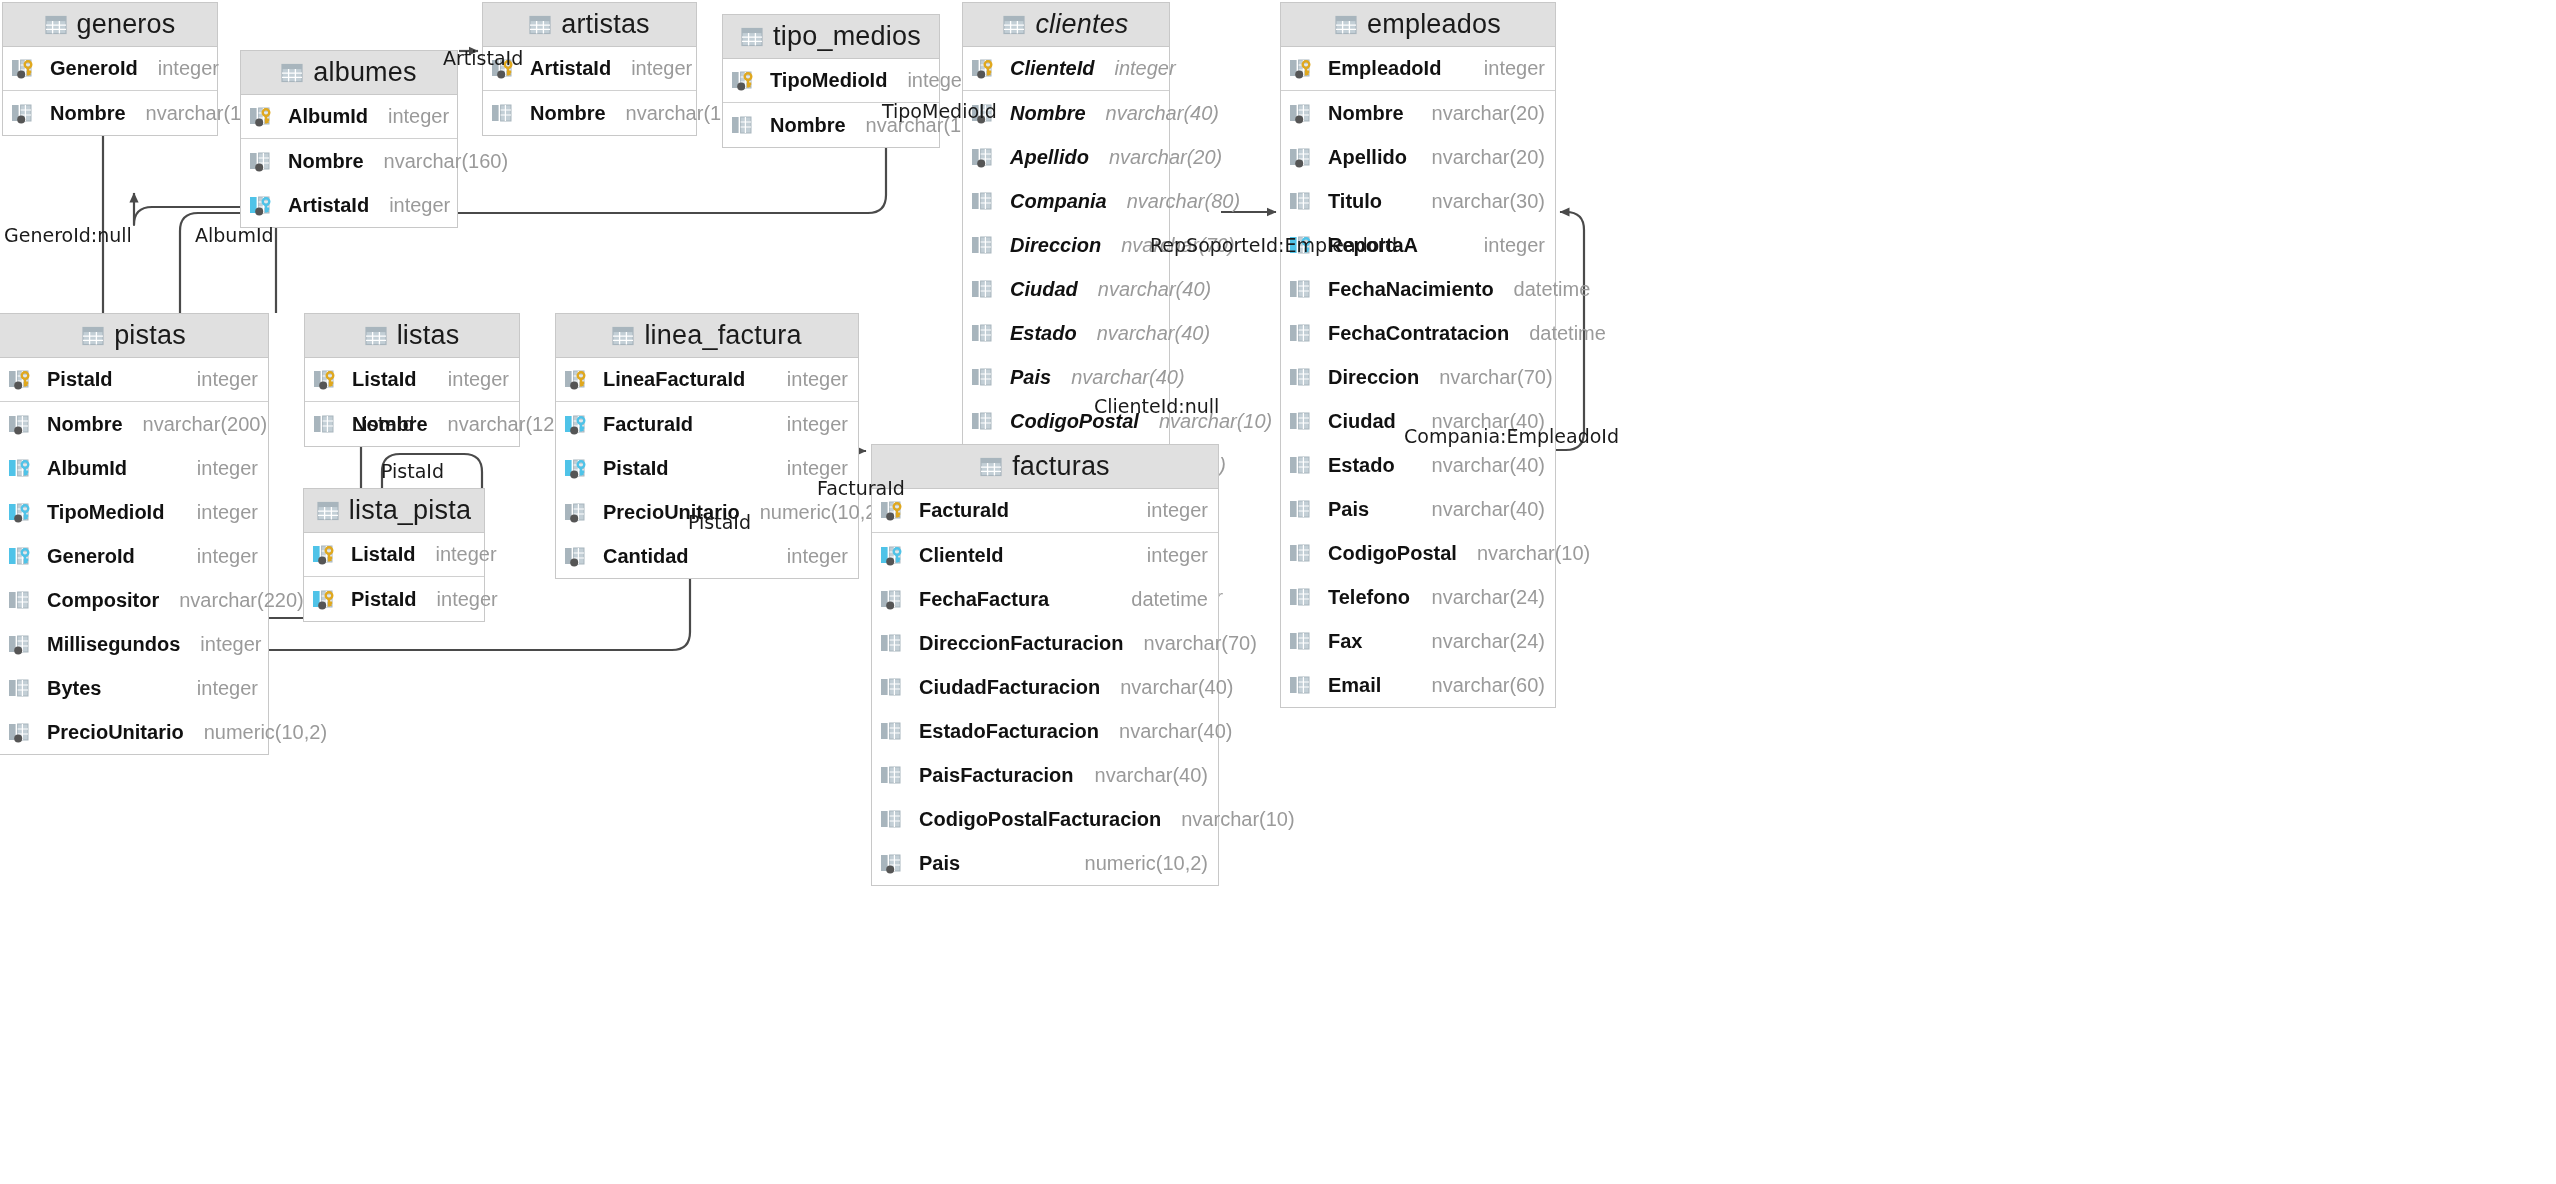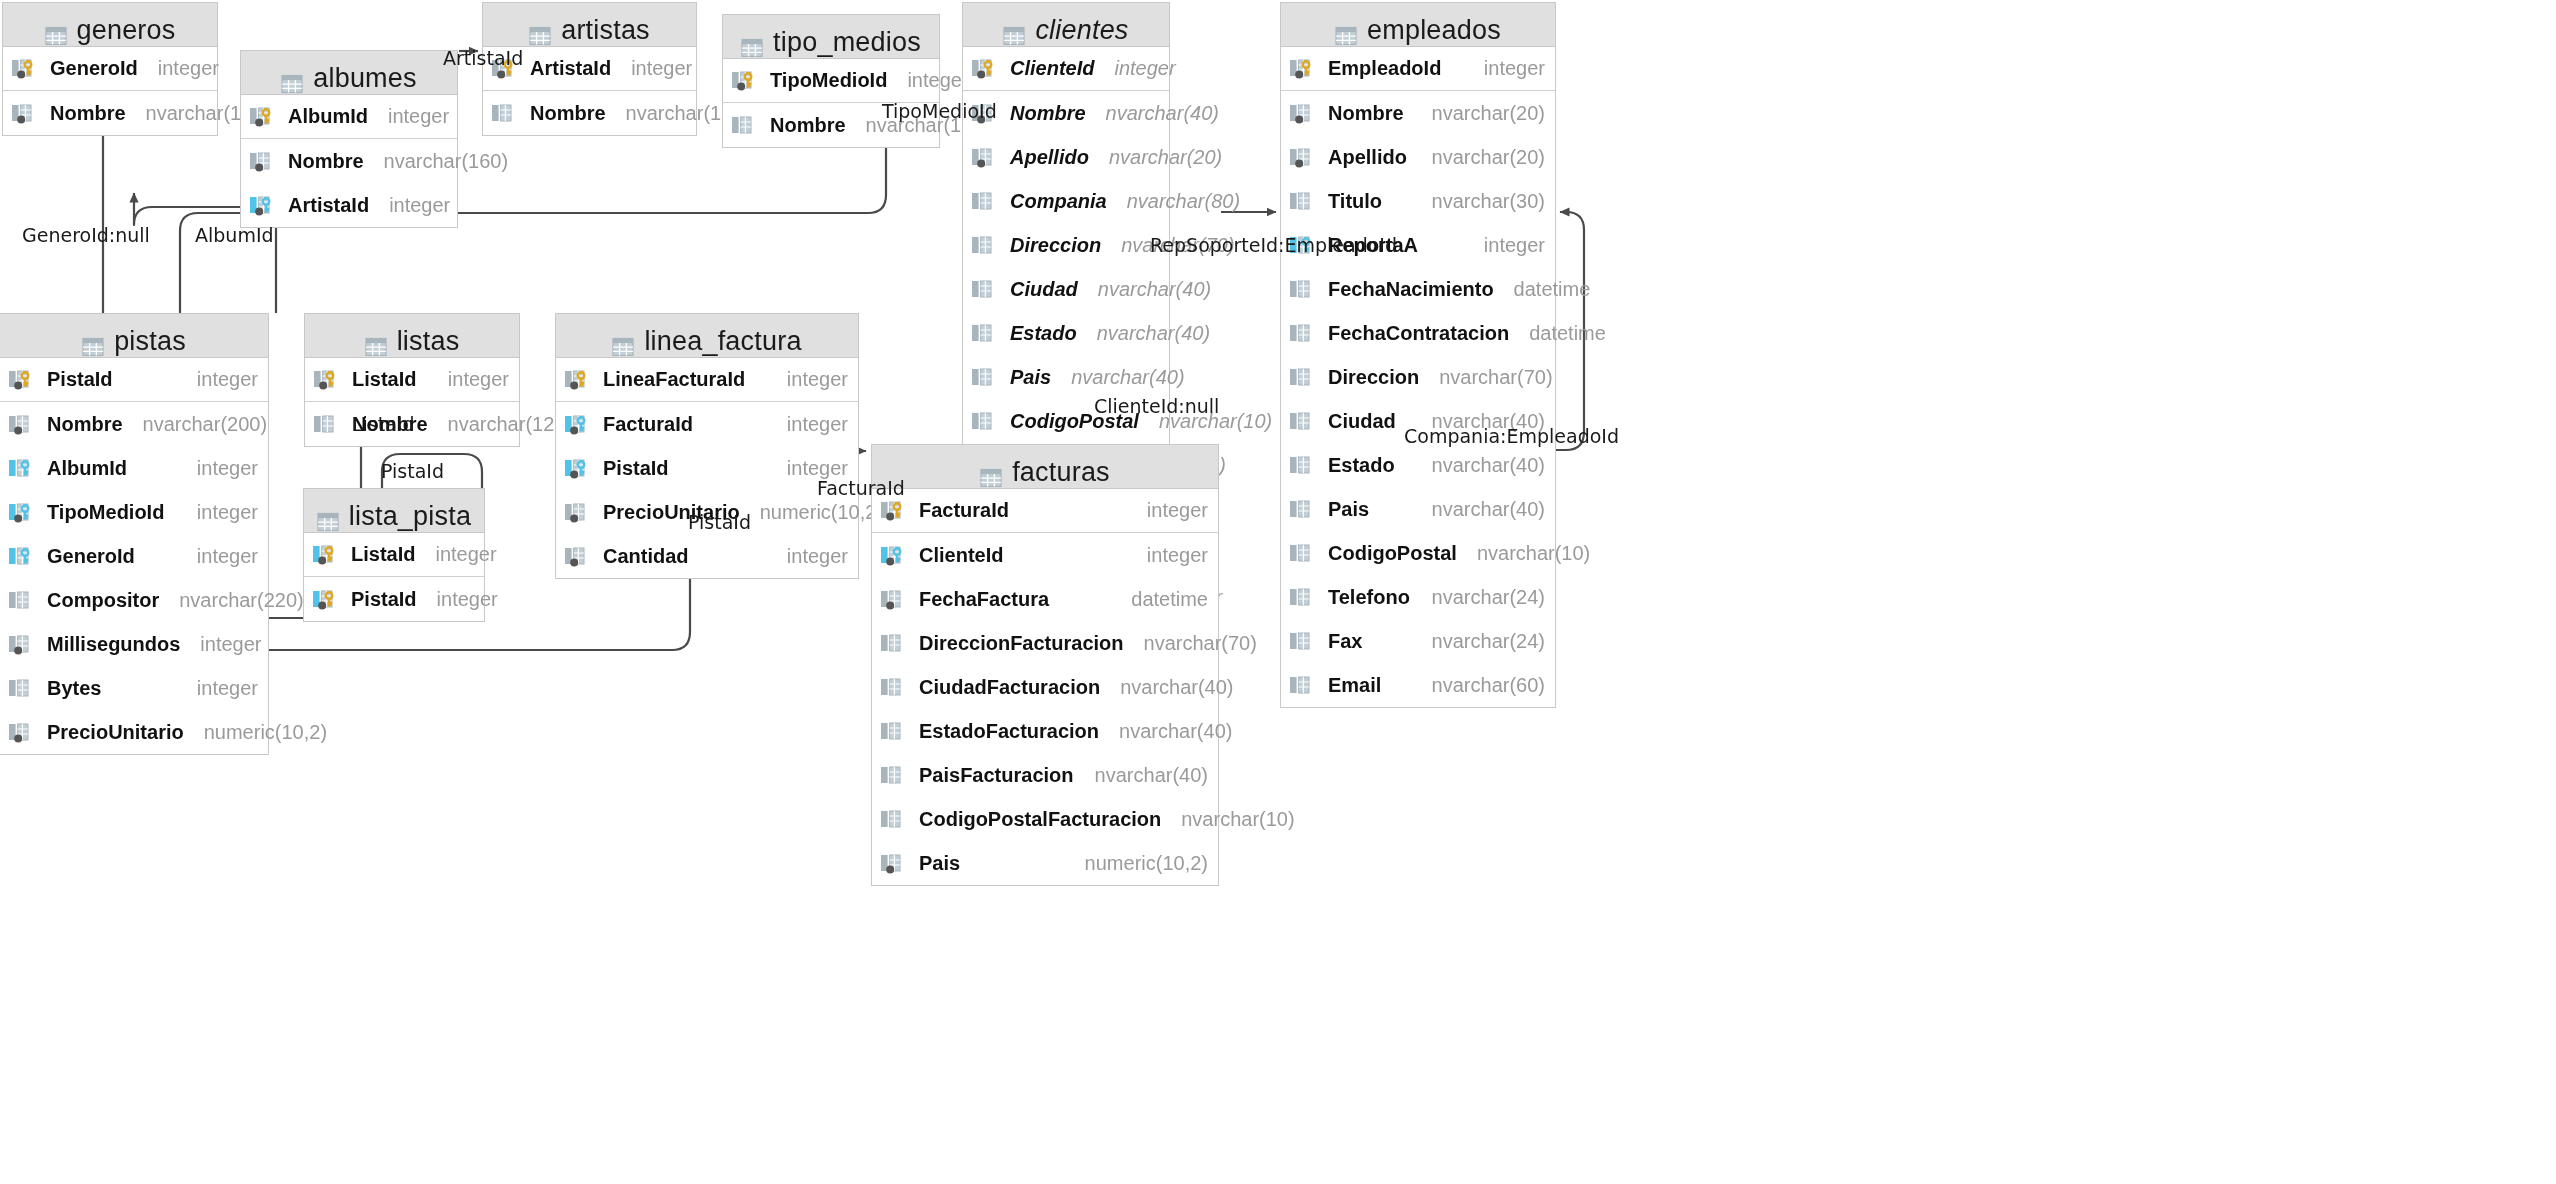--- a/index.html
+++ b/index.html
@@ -18,21 +18,21 @@
     position:absolute;
     background:#ffffff;
     border:1px solid #c8c8c8;
     box-sizing:border-box;
     z-index:5;
   }
   .tbl-header{
     background:#e0e0e0;
     border-bottom:1px solid #c8c8c8;
     height:43px;
-    display:flex;align-items:flex-end;justify-content:center;
+    display:flex;align-items:center;justify-content:center;
     gap:10px;
   }
   .tbl-title{
     font-size:27px;
     color:#1a1a1a;
     font-weight:400;
     letter-spacing:0.2px;
     white-space:nowrap;
   }
   .tbl-row{
@@ -1019,21 +1019,21 @@
           </svg>
           <svg class="ico" width="9" height="21" viewBox="0 0 9 21" style="margin-left:-25px;margin-right:16px;">
             <circle cx="4.2" cy="16.6" r="4" fill="#555555"></circle>
           </svg>
           <span class="col-name">Pais</span>
           <span class="col-type">numeric(10,2)</span>
         </div>
       </div>
     </div>
   <div id="labels-host">
-      <span class="edge-label" style="left: 22px; top: 226px;">GeneroId:null</span>
+      <span class="edge-label" style="left: 4px; top: 226px;">GeneroId:null</span>
       <span class="edge-label" style="left: 195px; top: 226px;">AlbumId</span>
       <span class="edge-label" style="left: 443px; top: 49px;">ArtistaId</span>
       <span class="edge-label" style="left: 882px; top: 102px;">TipoMedioId</span>
       <span class="edge-label" style="left: 1150px; top: 236px;">RepSoporteId:EmpleadoId</span>
       <span class="edge-label" style="left: 1094px; top: 397px;">ClienteId:null</span>
       <span class="edge-label" style="left: 1404px; top: 427px;">Compania:EmpleadoId</span>
       <span class="edge-label" style="left: 352px; top: 415px;">ListaId</span>
       <span class="edge-label" style="left: 381px; top: 462px;">PistaId</span>
       <span class="edge-label" style="left: 688px; top: 513px;">PistaId</span>
       <span class="edge-label" style="left: 817px; top: 479px;">FacturaId</span>

